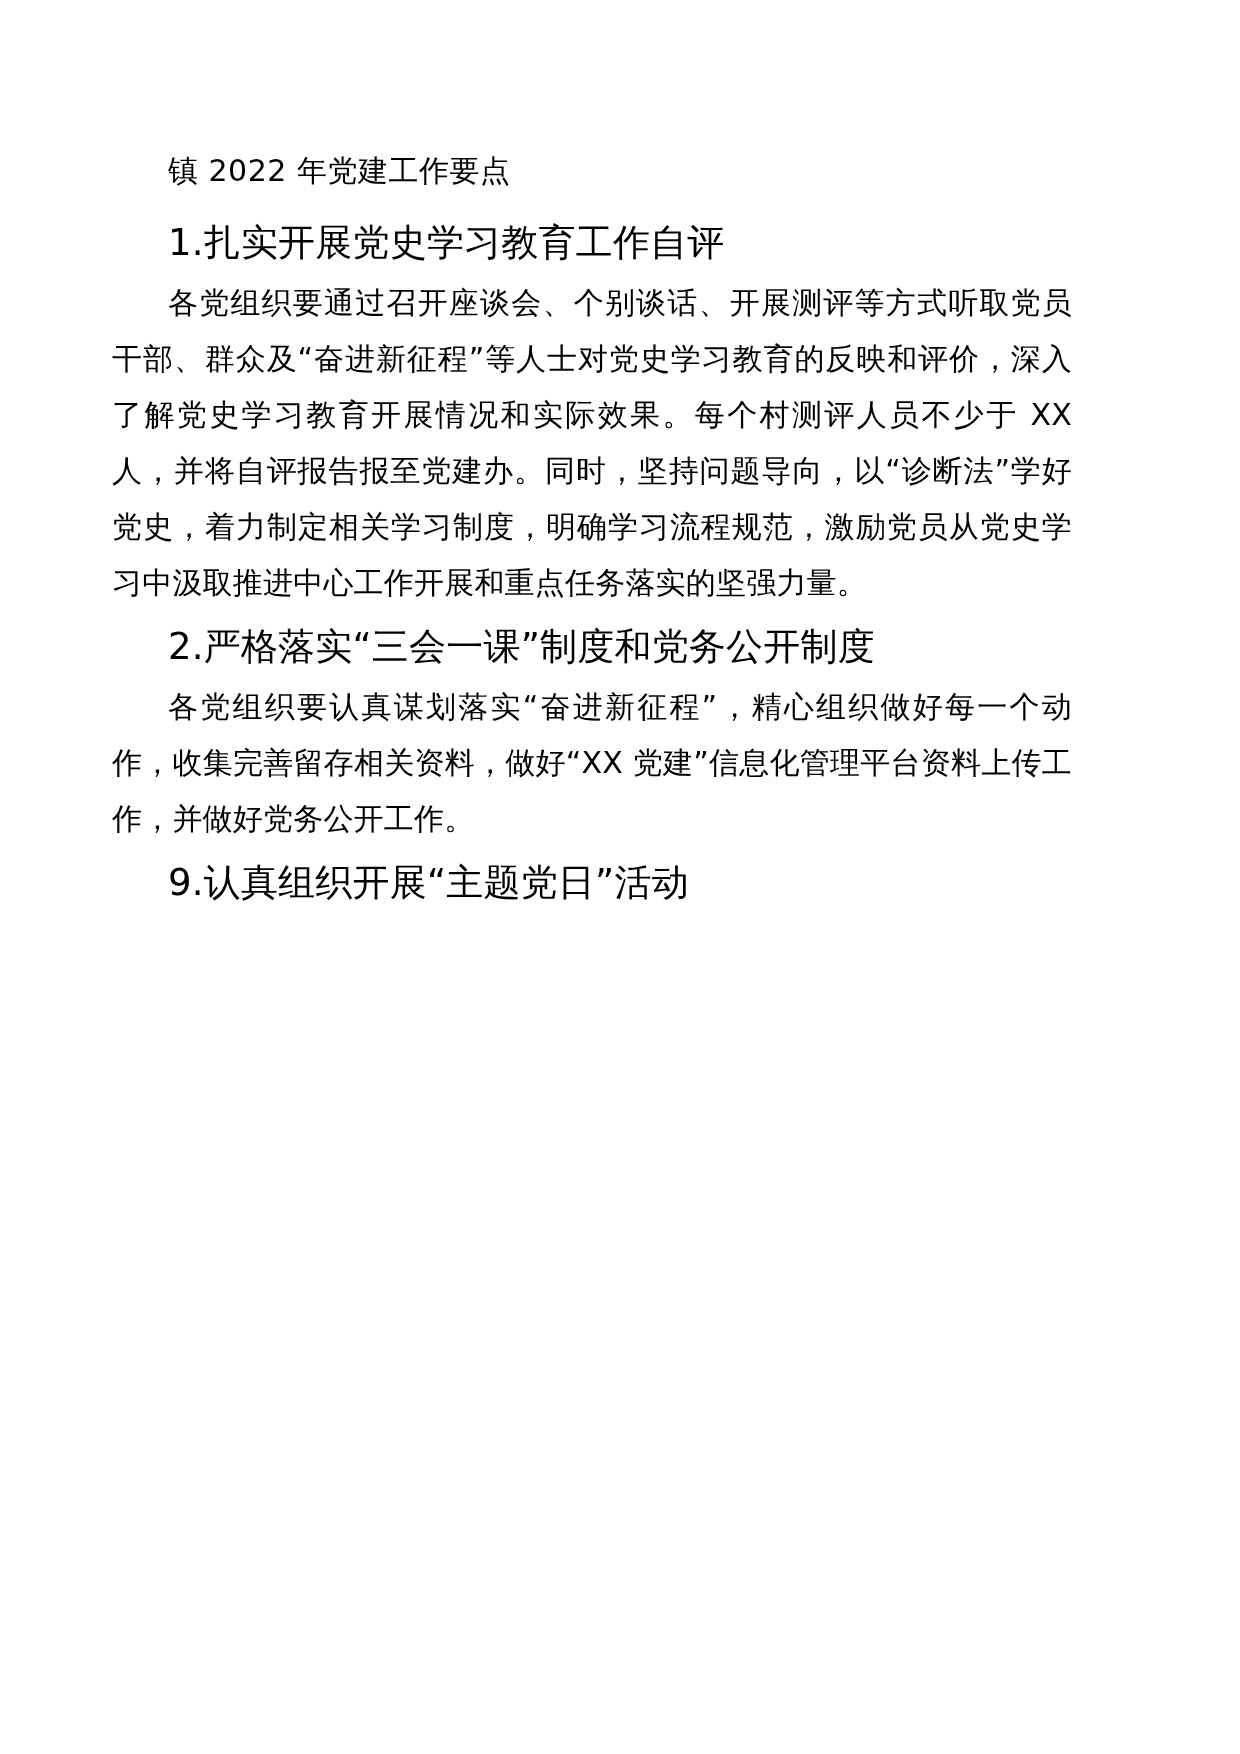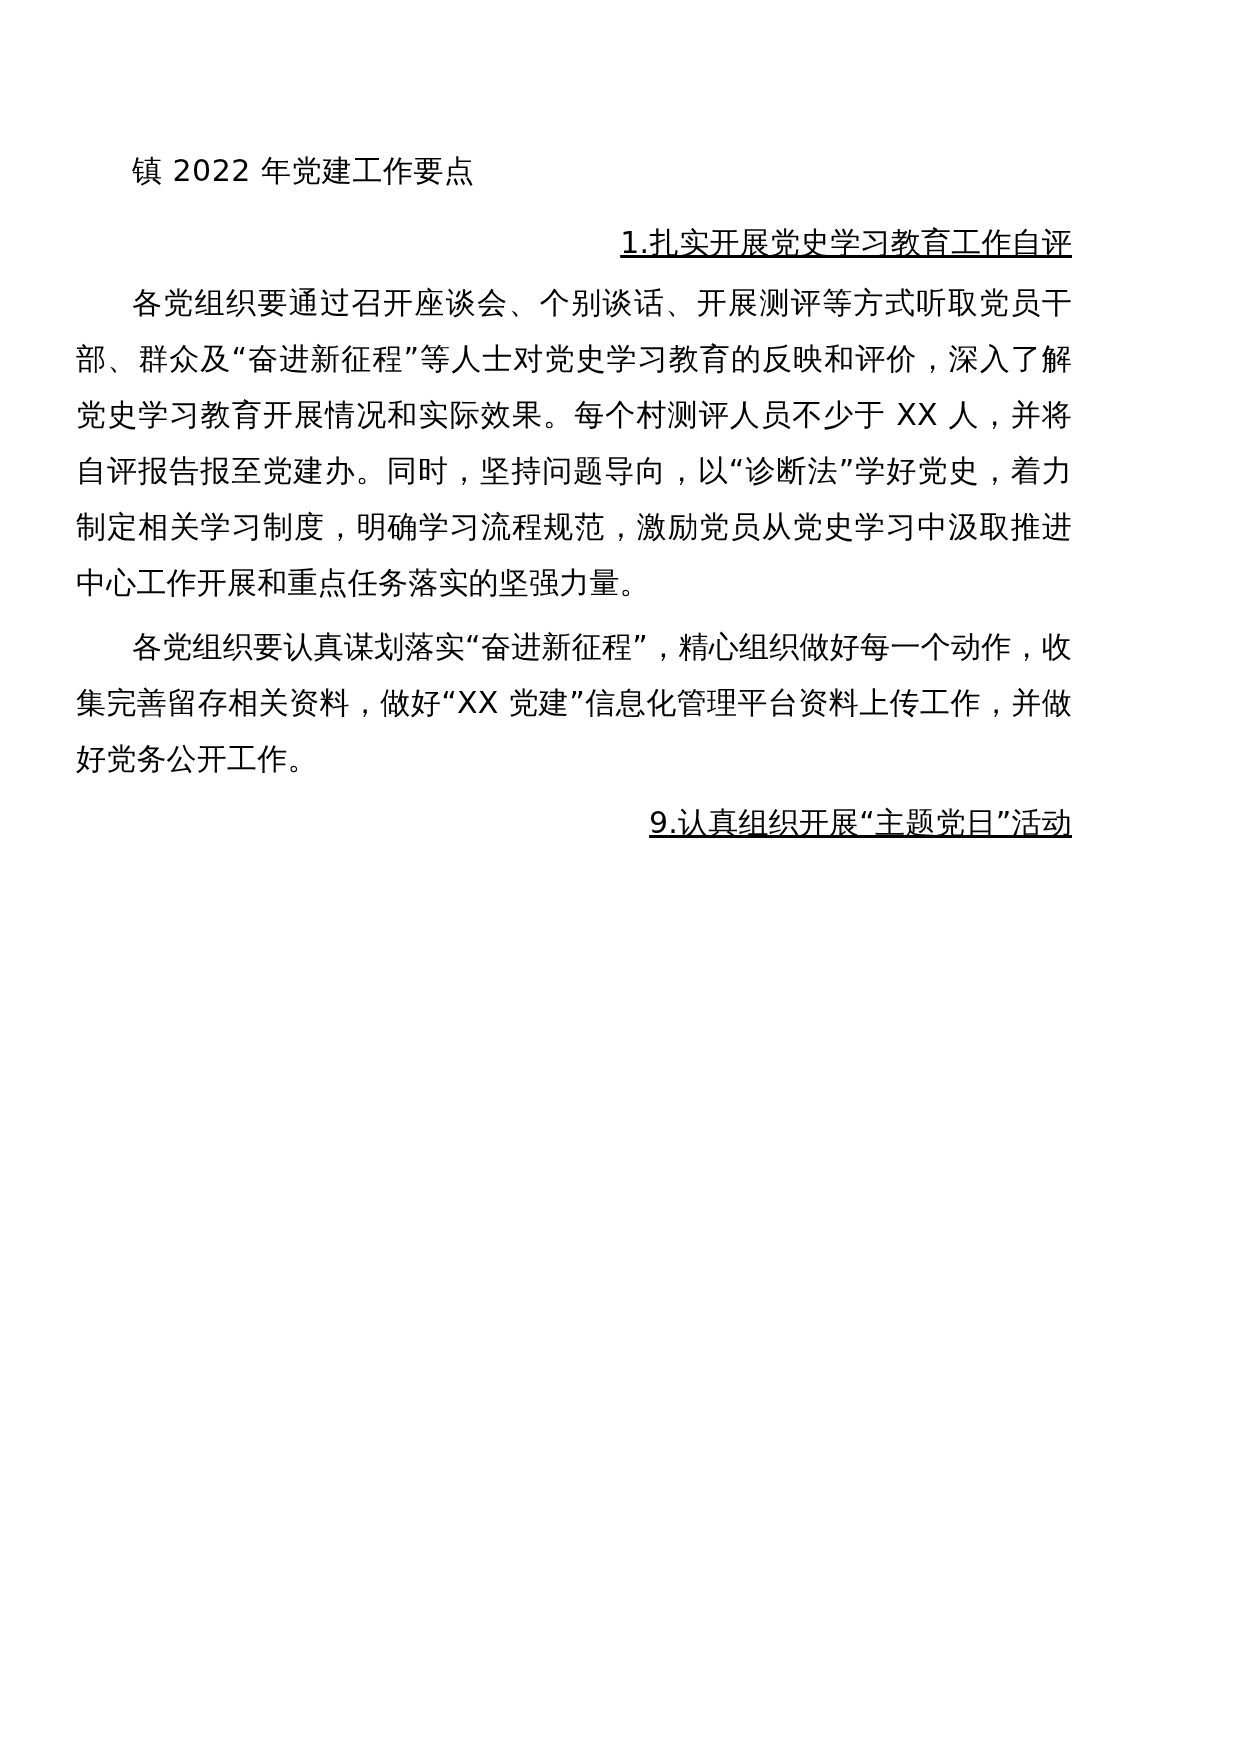--- a/index.html
+++ b/index.html
@@ -12,21 +12,21 @@
     height: 1754px;
     font-family: "DejaVu Sans", "Liberation Sans", sans-serif;
     color: #000000;
     -webkit-font-smoothing: antialiased;
   }
   .page {
     position: relative;
     width: 1240px;
     height: 1396px;
     box-sizing: border-box;
-    padding: 148px 168px 120px 76px;
+    padding: 148px 168px 120px 112px;
     background: #ffffff;
   }
   .doc-title {
     font-size: 30px;
     line-height: 1.5;
     letter-spacing: 0.5px;
     margin: 0 0 22px 0;
     text-indent: 56px;
     font-weight: 400;
   }
@@ -34,40 +34,40 @@
     font-size: 30px;
     line-height: 56px;
     letter-spacing: 0.2px;
     margin: 0 0 8px 0;
     text-indent: 56px;
     text-align: justify;
     text-justify: inter-ideograph;
     word-break: break-all;
   }
   .heading {
-    font-size: 30px;
+    font-size: 37px;
     line-height: 56px;
     letter-spacing: 0.2px;
     margin: 0 0 4px 0;
     text-indent: 56px;
-    text-align: right;
-    text-decoration: underline;
+    text-align: left;
   }
   .para:last-child {
     margin-bottom: 0;
   }
 </style>
 </head>
 <body>
 
 <div class="page">
   <h1 class="doc-title">镇 2022 年党建工作要点</h1>
 
 
   <p class="heading">1.扎实开展党史学习教育工作自评</p>
 
   <p class="para">各党组织要通过召开座谈会、个别谈话、开展测评等方式听取党员干部、群众及“奋进新征程”等人士对党史学习教育的反映和评价，深入了解党史学习教育开展情况和实际效果。每个村测评人员不少于 XX 人，并将自评报告报至党建办。同时，坚持问题导向，以“诊断法”学好党史，着力制定相关学习制度，明确学习流程规范，激励党员从党史学习中汲取推进中心工作开展和重点任务落实的坚强力量。</p>
 
+  <p class="heading">2.严格落实“三会一课”制度和党务公开制度</p>
 
   <p class="para">各党组织要认真谋划落实“奋进新征程”，精心组织做好每一个动作，收集完善留存相关资料，做好“XX 党建”信息化管理平台资料上传工作，并做好党务公开工作。</p>
 
   <p class="heading">9.认真组织开展“主题党日”活动</p>
 </div>
 
 </body></html>

